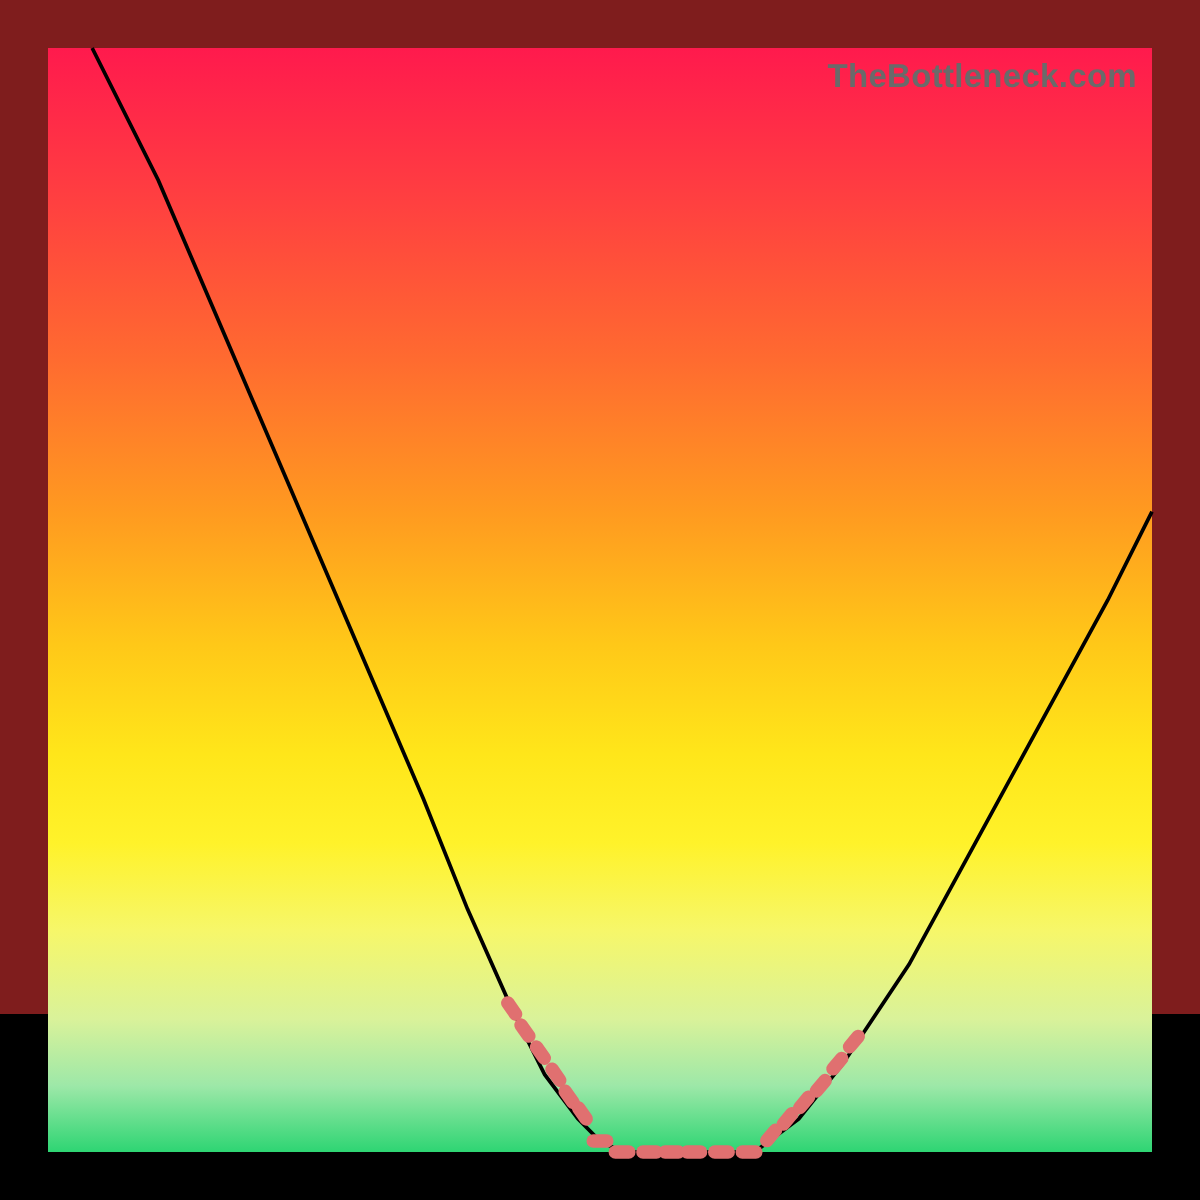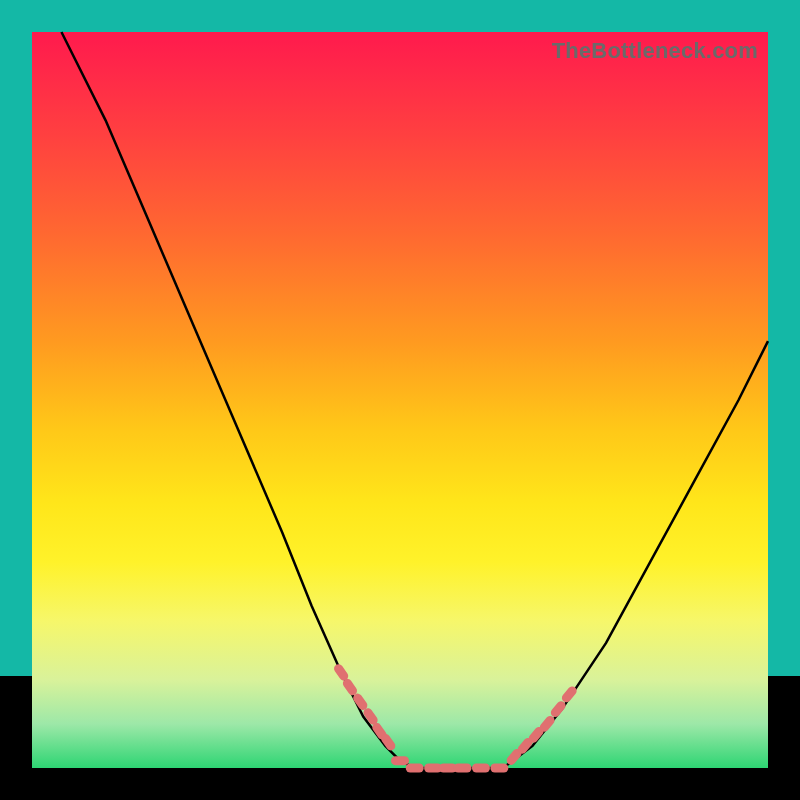--- a/index.html
+++ b/index.html
@@ -1,17 +1,17 @@
 <!DOCTYPE html>
 <html><head>
 <meta charset="utf-8">
 <style>
   * { margin: 0; padding: 0; box-sizing: border-box; }
   html, body { width: 800px; height: 800px; overflow: hidden; background: #000; }
-  .stage { position: relative; width: 800px; height: 676px; background: #14b8a6; }
+  .stage { position: relative; width: 800px; height: 676px; background: #7f1d1d; }
   .plot {
     position: absolute;
     left: 32px; top: 32px;
     width: 736px; height: 736px;
     background: linear-gradient(to bottom,
       #ff1a4d 0%,
       #ff2a48 6%,
       #ff4040 14%,
       #ff6a30 28%,
       #ff9a20 42%,

